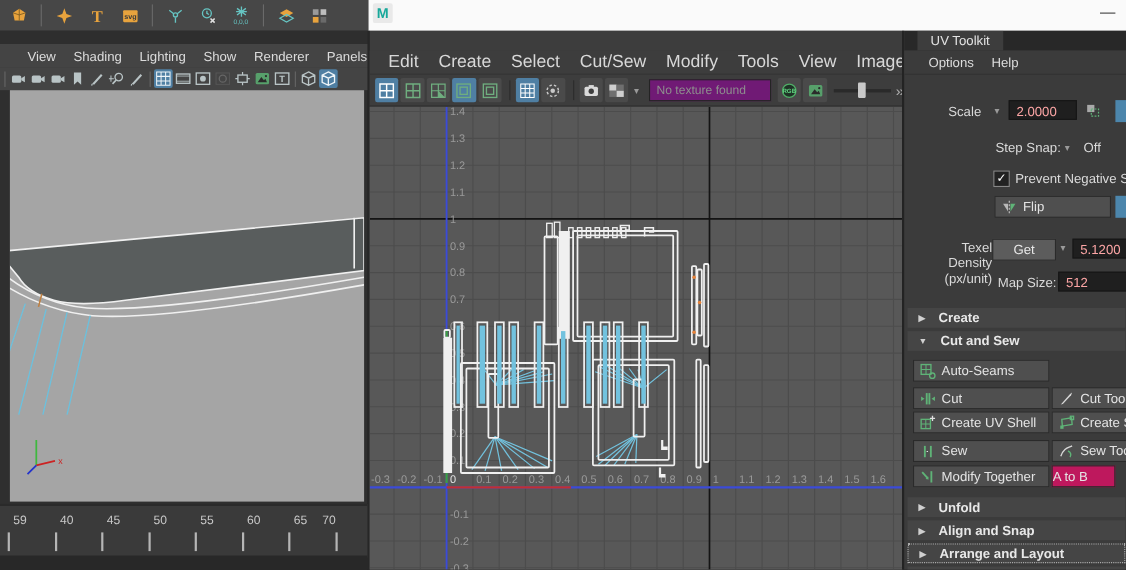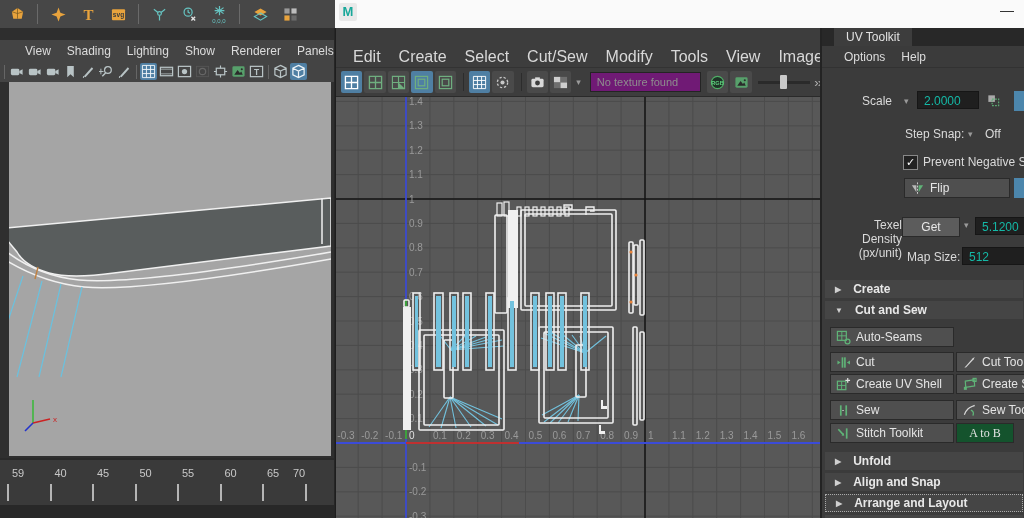--- a/index.html
+++ b/index.html
@@ -48,25 +48,25 @@
   #tb-slider .track{position:absolute;left:0;top:8px;width:52px;height:3px;background:#2a2a2a;}
   #tb-slider .handle{position:absolute;left:22px;top:2px;width:7px;height:14px;background:#c9c9c9;border-radius:1px;}
   #tb-chevrons{color:#b0b0b0;font-size:13px;letter-spacing:-1px;margin-left:2px;}
   #uv-canvas{left:0;top:69px;width:485px;height:421px;background:#585858;overflow:hidden;}
 
   
   #uv-toolkit{left:820px;top:28px;width:204px;height:490px;background:#3b3b3b;border-left:2px solid #232323;box-sizing:border-box;overflow:hidden;}
   #tk-tabs{left:0;top:0;width:204px;height:18px;background:#282828;}
   #tk-menus{left:0;top:18px;width:204px;height:22px;background:#3b3b3b;display:flex;align-items:center;padding-left:14px;box-sizing:border-box;border-bottom:1px solid #323232;}
   .tk-label{position:absolute;color:#dadada;font-size:12px;}
-  .tk-field{position:absolute;height:18px;background:#1f1f1f;border:1px solid #161616;color:#14b8a6;font-size:12px;line-height:18px;padding:0 6px;box-sizing:border-box;}
+  .tk-field{position:absolute;height:18px;background:#1f1f1f;border:1px solid #161616;color:#fca5a5;font-size:12px;line-height:18px;padding:0 6px;box-sizing:border-box;}
   .tk-caret{position:absolute;color:#9a9a9a;font-size:9px;}
   .tk-stub{position:absolute;background:#4c86ac;height:20px;}
   .tk-btn{position:absolute;height:20px;background:#4f4f4f;border:1px solid #2a2a2a;box-sizing:border-box;color:#e4e4e4;font-size:12px;display:flex;align-items:center;gap:5px;padding-left:5px;overflow:hidden;white-space:nowrap;}
-  .tk-btn.blue{background:#14532d;justify-content:center;padding-left:0;font-family:Liberation Serif, serif;}
+  .tk-btn.blue{background:#be185d;justify-content:flex-start;padding-left:0;}
   .tk-section{position:absolute;left:3px;width:198px;height:18px;background:#454545;color:#e8e8e8;font-size:12px;font-weight:bold;display:flex;align-items:center;gap:12px;padding-left:10px;box-sizing:border-box;}
   .tk-section .arr{font-size:8px;color:#d0d0d0;}
   #tk-checkbox{position:absolute;width:13px;height:13px;background:#222;border:1px solid #888;color:#fff;font-size:11px;line-height:12px;text-align:center;}
   #get-btn{position:absolute;background:#5c5c5c;border:1px solid #2a2a2a;color:#e8e8e8;font-size:12px;text-align:center;line-height:18px;}
 </style>
 </head>
 <body>
 
 <div id="stage">
 
@@ -650,21 +650,21 @@
             <path d="M9.5 7.5 C12 8.5 13 11 11.5 13.5" stroke="#5fb377" stroke-width="1.4" fill="none"></path>
           </svg>
           <span>Sew Tool</span>
         </div>
         <div class="tk-btn" style="left: 8px; top: 395px; width: 124px;">
           <svg width="15" height="15" viewBox="0 0 16 16">
             <path d="M2.5 3.5 L8 9.5" stroke="#5fb377" stroke-width="1.8"></path>
             <path d="M8.8 10.5 L5.8 10 L8.2 7.4 Z" fill="#5fb377"></path>
             <rect x="10.5" y="2.5" width="1.8" height="11" fill="#5fb377"></rect>
           </svg>
-          <span>Stitch Toolkit</span>
+          <span>Modify Together</span>
         </div>
         <div class="tk-btn blue" style="left: 134px; top: 395px; width: 58px;">
           <span>A to B</span>
         </div>
         <div class="tk-section" style="top: 424px;">
           <span class="arr">▶</span>
           <span>Unfold</span>
         </div>
         <div class="tk-section" style="top: 445px;">
           <span class="arr">▶</span>

